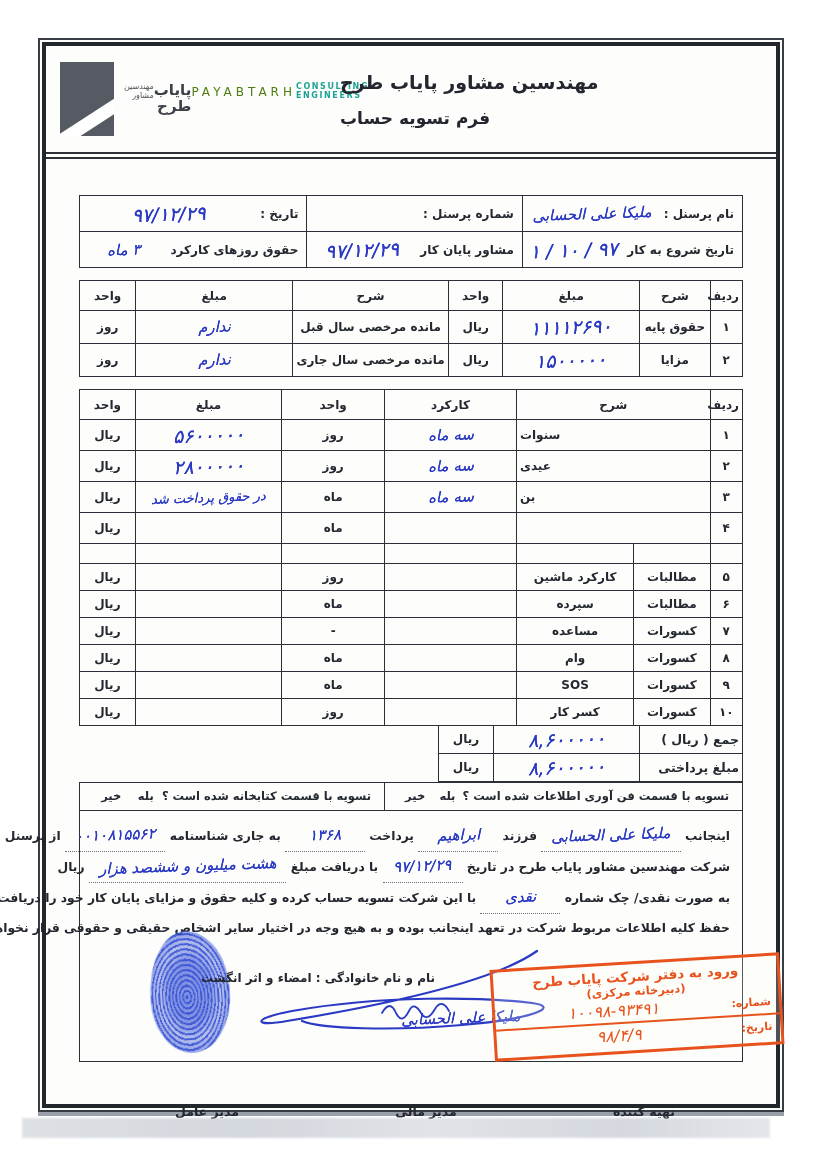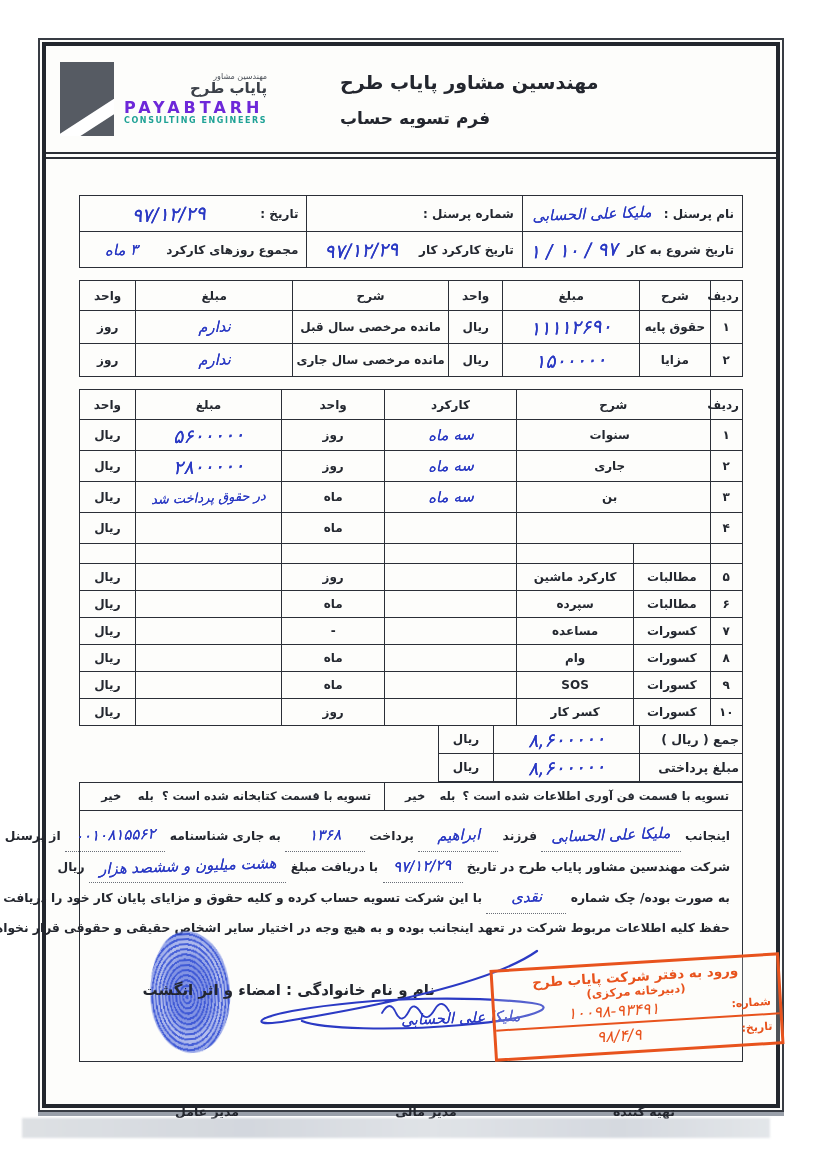--- a/index.html
+++ b/index.html
@@ -28,24 +28,24 @@
     border-bottom:7px double #2c3037;padding:2px 10px 2px 14px;
   }
   .logo-wrap{display:flex;align-items:center;gap:10px;width:240px;flex:none;}
   .logo-mark{
     position:relative;width:54px;height:74px;background:#565b63;overflow:hidden;flex:none;
   }
   .logo-swoosh{
     position:absolute;left:-18px;bottom:12px;width:110px;height:13px;background:#fff;
     transform:rotate(-33deg);border-radius:3px;
   }
-  .logo-text{display:flex;flex-direction:column;line-height:1.05;justify-content:space-between;}
+  .logo-text{display:flex;flex-direction:row;line-height:1.05;justify-content:space-between;}
   .logo-fa-small{font-size:8px;color:#4b5058;text-align:right;direction:rtl;}
   .logo-fa{font-size:15px;font-weight:bold;color:#3c4149;text-align:right;direction:rtl;}
-  .logo-en{font-size:16px;font-weight:bold;letter-spacing:4px;color:#6d28d9;margin-top:3px;}
+  .logo-en{font-size:12px;font-weight:normal;letter-spacing:4px;color:#4d7c0f;margin-top:3px;}
   .logo-en-sub{font-size:8px;letter-spacing:1.6px;color:#1fa296;font-weight:bold;}
   .titles{flex:1;text-align:left;direction:rtl;padding-left:40px;}
   .title1{font-size:19px;font-weight:bold;color:#23262e;}
   .title2{font-size:17px;font-weight:bold;margin-top:15px;color:#23262e;}
   
   .content{padding:0 33px;direction:rtl;}
   table{border-collapse:collapse;width:100%;table-layout:fixed;}
   td,th{border:1.5px solid #2b2f37;font-size:12px;font-weight:bold;color:#242830;
     text-align:center;vertical-align:middle;padding:1px 3px;overflow:visible;}
   .personnel{margin-top:36px;}
@@ -54,21 +54,21 @@
   .cellflex .lbl{flex:none;}
   .cellflex .val{flex:1;text-align:center;}
   .t1{margin-top:12px;}
   .t1 th{height:27px;}
   .t1 td{height:30px;}
   .t2{margin-top:12px;}
   .t2 th{height:27px;}
   .t2 td.r{height:28px;}
   .t2 td.rs{height:24px;}
   .t2 td.spacer{height:17px;border-left:1.5px solid #2b2f37;}
-  td.desc-right{text-align:center;padding-right:10px;}
+  td.desc-right{text-align:left;padding-right:10px;}
   
   .hw{
     font-family:"DejaVu Sans",sans-serif;
     color:#2b3ac4;font-weight:normal;font-style:italic;
     display:inline-block;transform:rotate(-2deg);
     text-shadow:0 0 .4px #2b3ac4;
   }
   .hw-lg{font-size:19px;letter-spacing:1px;}
   .hw-md{font-size:15px;}
   .hw-sm{font-size:13px;}
@@ -84,21 +84,21 @@
   .qflex .q{flex:none;}
   .qflex .yn{flex:1;display:flex;justify-content:space-around;}
   
   .decl{
     border:1.5px solid #2b2f37;border-top:none;position:relative;
     padding:10px 12px 0 12px;background:transparent;
   }
   .decl-line{font-size:12.3px;font-weight:bold;line-height:29px;white-space:nowrap;}
   .blank{border-bottom:1.5px dotted #6a6f78;padding:0 10px;display:inline-block;min-width:60px;text-align:center;}
   .sig-area{position:relative;height:118px;overflow:visible;}
-  .sig-label{position:absolute;right:295px;top:38px;font-size:15px;font-weight:bold;white-space:nowrap;z-index:2;}
+  .sig-label{position:absolute;right:295px;top:28px;font-size:12px;font-weight:bold;white-space:nowrap;z-index:2;}
   .sig-name{position:absolute;right:210px;top:66px;z-index:2;}
   .fingerprint{
     position:absolute;left:58px;top:-12px;width:80px;height:122px;z-index:1;
     border-radius:48% 52% 50% 50%/55% 50% 50% 45%;
     transform:rotate(-4deg);
     background:
       repeating-radial-gradient(ellipse at 46% 54%, rgba(36,66,208,.85) 0 1.4px, rgba(253,253,251,.25) 1.4px 3.4px),
       radial-gradient(ellipse at 50% 50%, rgba(40,70,210,.85) 0 35%, rgba(40,70,210,.5) 55%, rgba(40,70,210,.75) 72%, rgba(40,70,210,.35) 88%, rgba(40,70,210,.6) 100%);
     filter:blur(.4px);opacity:.9;
   }
@@ -174,27 +174,27 @@
         </tr>
         <tr>
           <td>
             <span class="cellflex">
                   <span class="lbl">تاریخ شروع به کار</span>
             <span class="val hw hw-lg">۹۷ / ۱۰ / ۱</span>
                 </span>
           </td>
           <td>
             <span class="cellflex">
-                  <span class="lbl">تاریخ کارکرد کار</span>
+                  <span class="lbl">مشاور پایان کار</span>
             <span class="val hw hw-lg">۹۷/۱۲/۲۹</span>
                 </span>
           </td>
           <td>
             <span class="cellflex">
-                  <span class="lbl">مجموع روزهای کارکرد</span>
+                  <span class="lbl">حقوق روزهای کارکرد</span>
             <span class="val hw hw-md">۳ ماه</span>
                 </span>
           </td>
         </tr>
       </tbody>
         </table>
 
       <table class="t1">
         <colgroup>
           <col style="width:4.9%">
@@ -258,21 +258,21 @@
         <tr>
           <td class="r">۱</td>
           <td colspan="2" class="r desc-right">سنوات</td>
           <td class="r"><span class="hw hw-md">سه ماه</span></td>
           <td class="r">روز</td>
           <td class="r"><span class="hw hw-lg">۵۶۰۰۰۰۰</span></td>
           <td class="r">ریال</td>
         </tr>
         <tr>
           <td class="r">۲</td>
-          <td colspan="2" class="r desc-right">جاری</td>
+          <td colspan="2" class="r desc-right">عیدی</td>
           <td class="r"><span class="hw hw-md">سه ماه</span></td>
           <td class="r">روز</td>
           <td class="r"><span class="hw hw-lg">۲۸۰۰۰۰۰</span></td>
           <td class="r">ریال</td>
         </tr>
         <tr>
           <td class="r">۳</td>
           <td colspan="2" class="r desc-right">بن</td>
           <td class="r"><span class="hw hw-md">سه ماه</span></td>
           <td class="r">ماه</td>
@@ -415,21 +415,21 @@
           <span>از پرسنل</span>
         </div>
         <div class="decl-line">
           <span>شرکت مهندسین مشاور پایاب طرح در تاریخ</span>
           <span class="blank"><span class="hw hw-md">۹۷/۱۲/۲۹</span></span>
           <span>با دریافت مبلغ</span>
           <span class="blank"><span class="hw hw-name">هشت میلیون و ششصد هزار</span></span>
           <span>ریال</span>
         </div>
         <div class="decl-line">
-          <span>به صورت بوده/ چک شماره</span>
+          <span>به صورت نقدی/ چک شماره</span>
           <span class="blank"><span class="hw hw-name">نقدی</span></span>
           <span>با این شرکت تسویه حساب کرده و کلیه حقوق و مزایای پایان کار خود را دریافت کرده‌ام و در کمال صحت</span>
         </div>
         <div class="decl-line">حفظ کلیه اطلاعات مربوط شرکت در تعهد اینجانب بوده و به هیچ وجه در اختیار سایر اشخاص حقیقی و حقوقی قرار نخواهم داد.</div>
 
         <div class="sig-area">
           <div class="fingerprint"></div>
           <div class="sig-label">نام و نام خانوادگی : امضاء و اثر انگشت</div>
           <div class="sig-name hw hw-name">ملیکا علی الحسابی</div>
           <svg class="sig-svg" width="330" height="100" viewBox="0 0 330 100">

